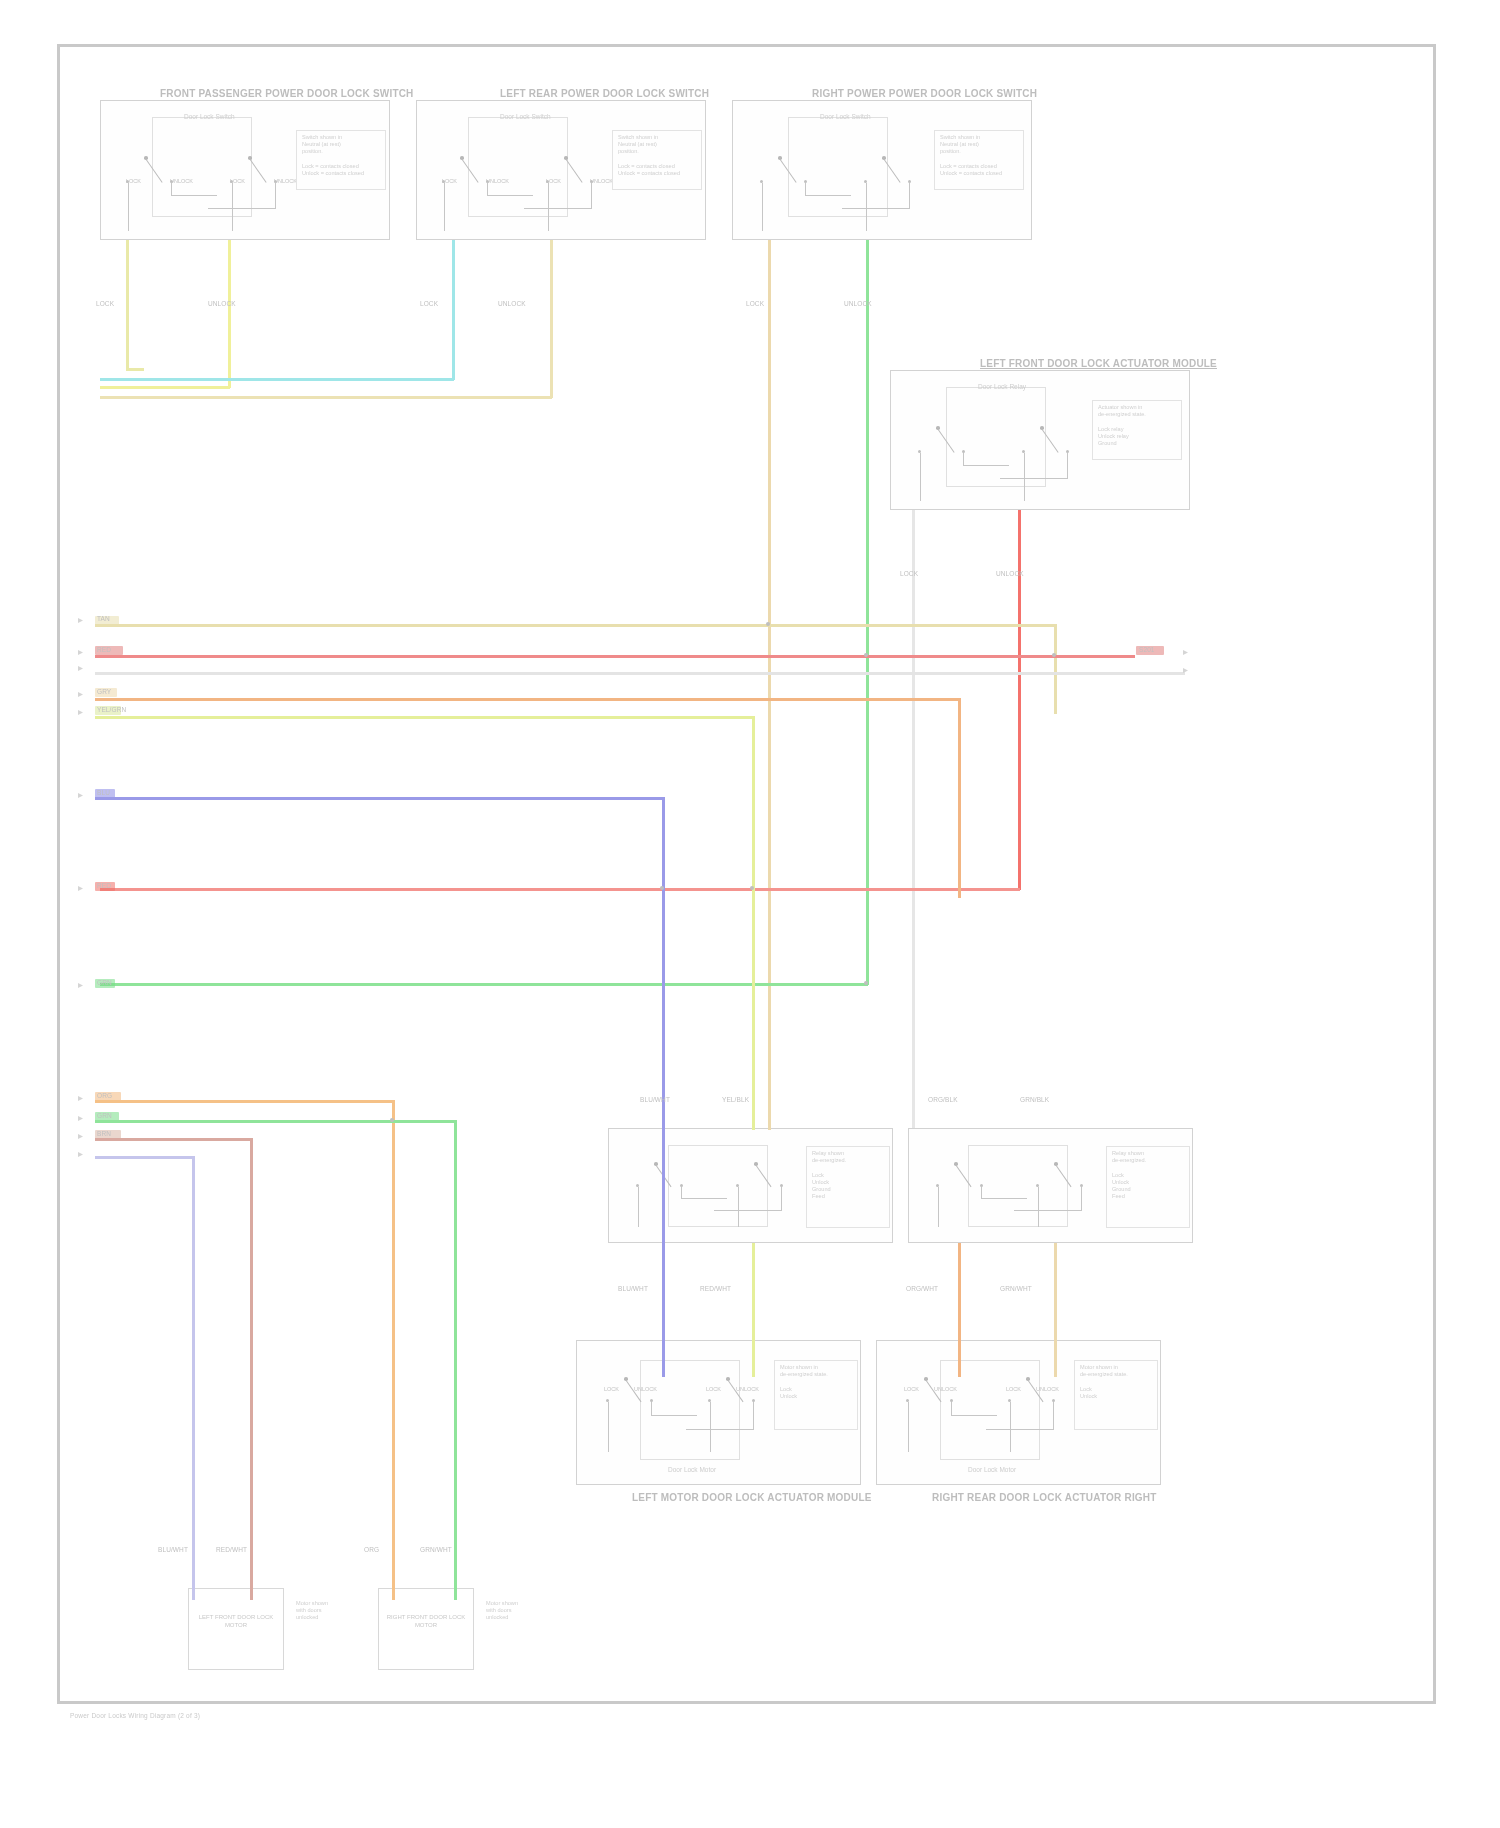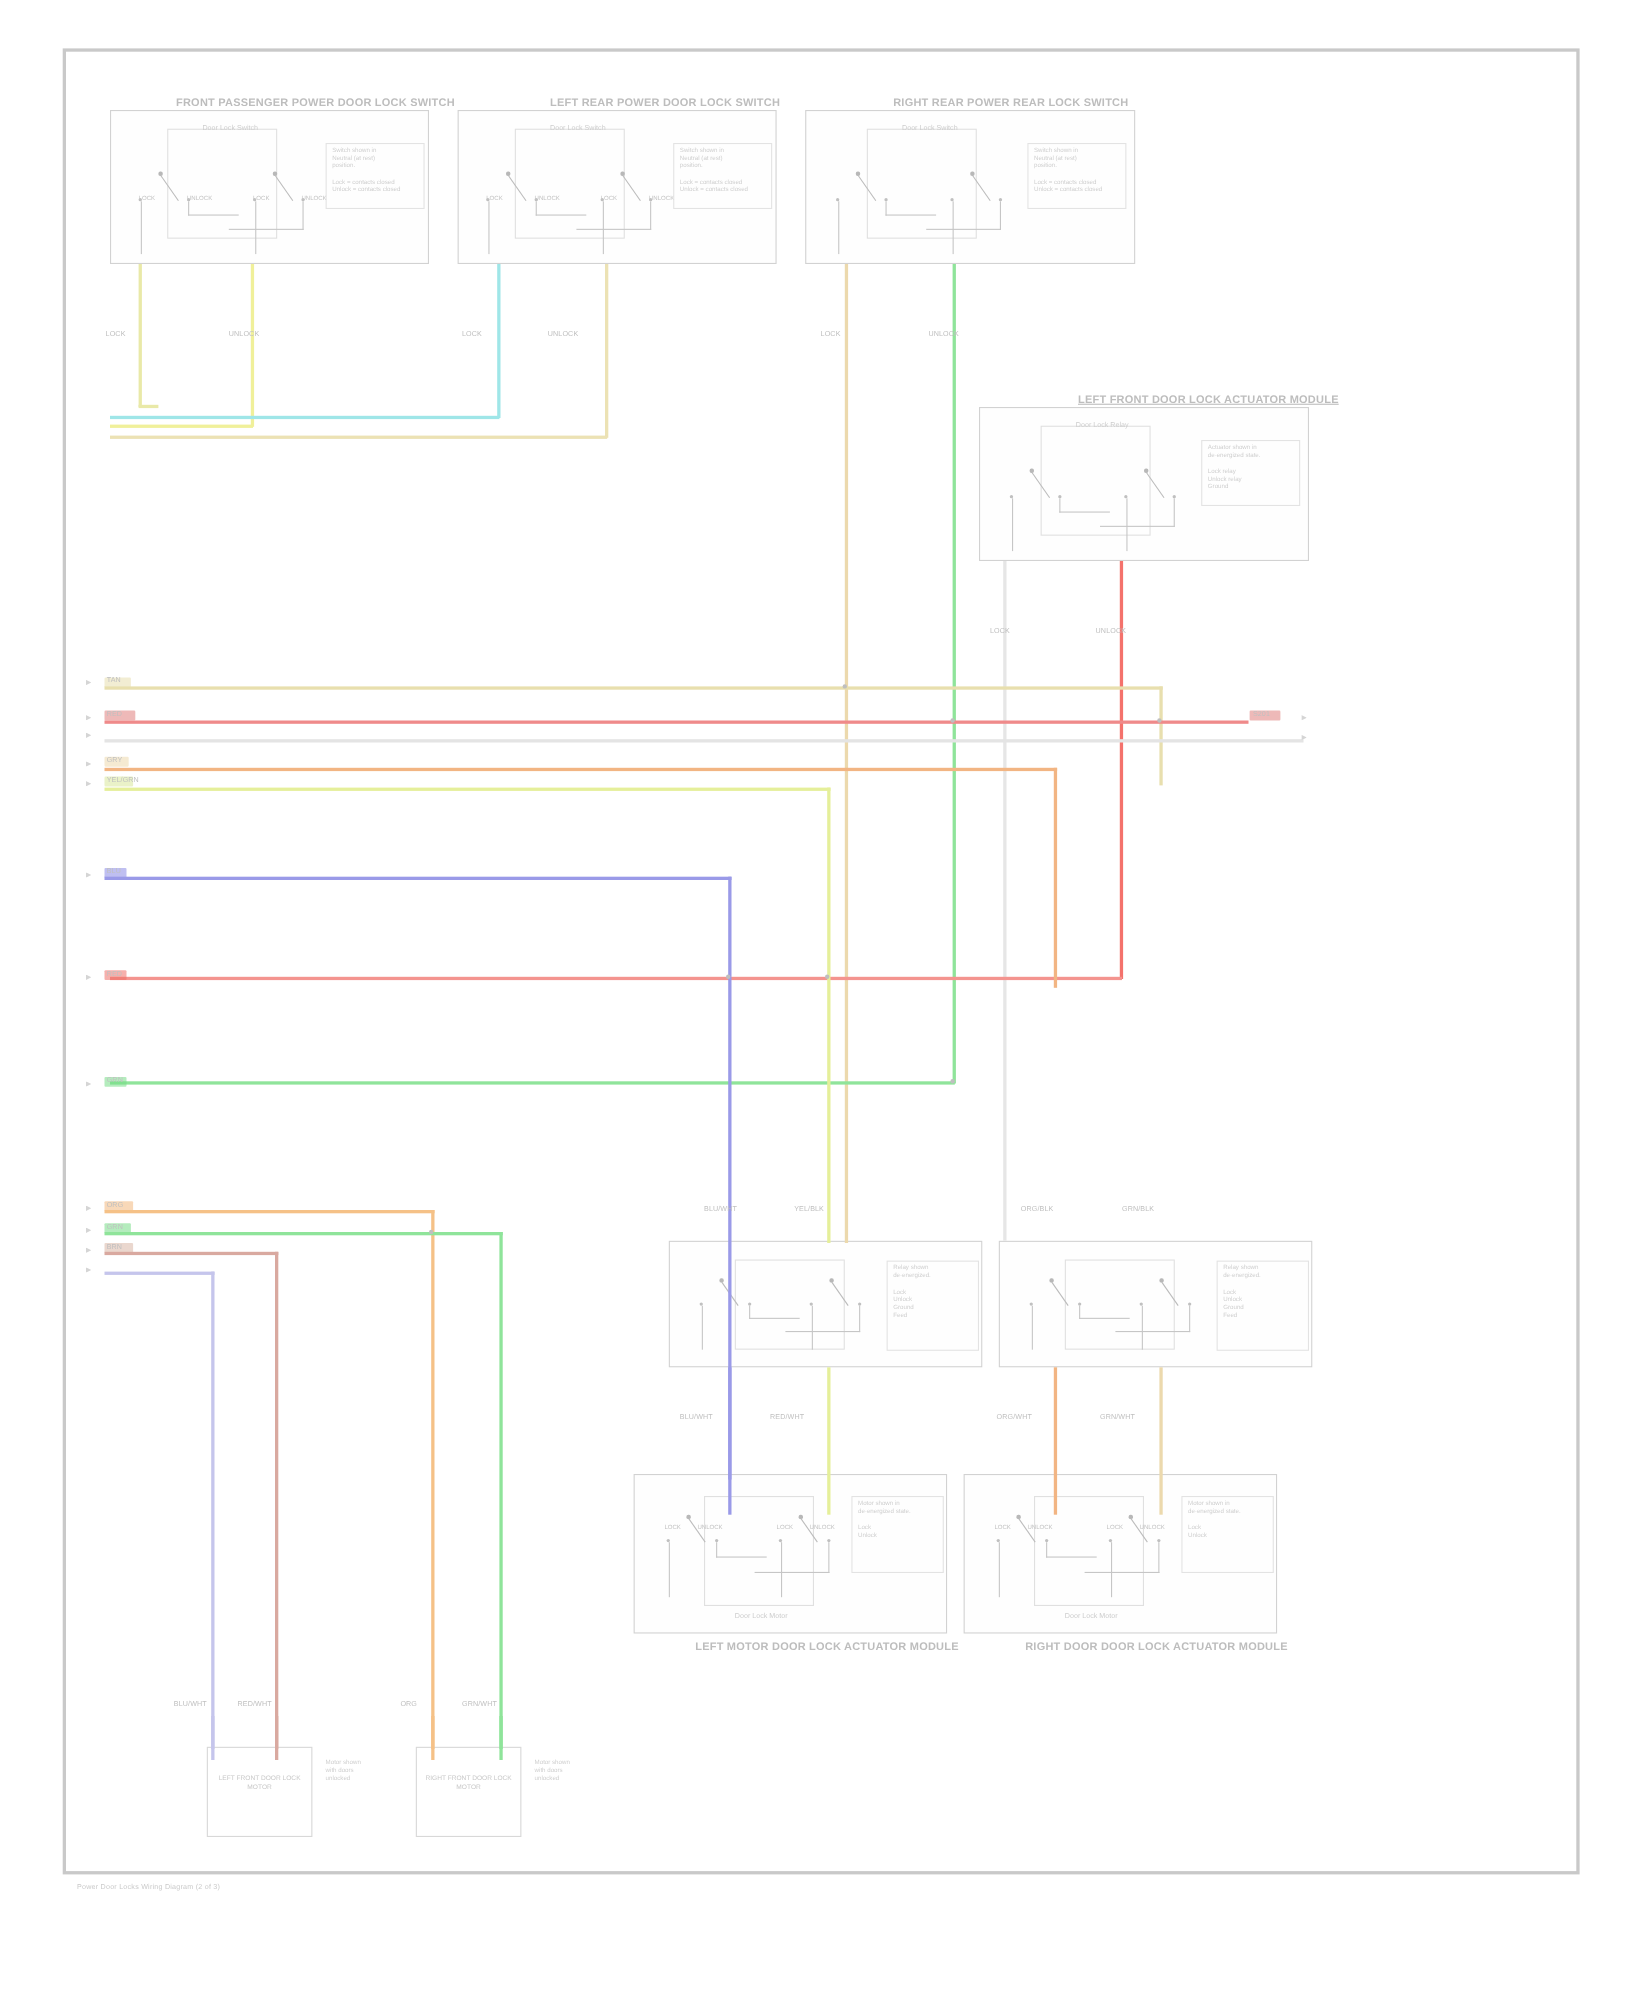--- a/index.html
+++ b/index.html
@@ -127,21 +127,21 @@
   <div class="swlab" style="left:590px;top:178px;">UNLOCK</div>
 
   <div class="notebox" style="left:612px;top:130px;width:90px;height:60px;"></div>
   <div class="note" style="left:618px;top:134px;width:86px;">Switch shown in
 Neutral (at rest)
 position.
 
 Lock = contacts closed
 Unlock = contacts closed</div>
 
-  <div class="module-title" style="left:812px;top:88px;">RIGHT REAR POWER REAR LOCK SWITCH</div>
+  <div class="module-title" style="left:812px;top:88px;">RIGHT POWER POWER DOOR LOCK SWITCH</div>
   <div class="module" style="left:732px;top:100px;width:300px;height:140px;"></div>
   <div class="inner-box" style="left:788px;top:117px;width:100px;height:100px;"></div>
   <div class="inner-label" style="left:820px;top:113px;">Door Lock Switch</div>
 
   <div class="sw" style="left:752px;top:150px;width:130px;height:60px;">
     <div class="pivot" style="left:26px;top:6px;"></div>
     <div class="arm" style="left:28px;top:9px;width:28px;transform:rotate(55deg);"></div>
     <div class="term" style="left:8px;top:30px;"></div>
     <div class="stem" style="left:9.5px;top:33px;height:48px;"></div>
     <div class="term" style="left:52px;top:30px;"></div>
@@ -311,21 +311,21 @@
     <div class="stem" style="left:53px;top:27px;height:28px;"></div>
   </div>
   <div class="swlab" style="left:1006px;top:1386px;">LOCK</div>
   <div class="swlab" style="left:1036px;top:1386px;">UNLOCK</div>
   <div class="notebox" style="left:1074px;top:1360px;width:84px;height:70px;"></div>
   <div class="note" style="left:1080px;top:1364px;width:80px;">Motor shown in
 de-energized state.
 
 Lock
 Unlock</div>
-  <div class="module-title" style="left:932px;top:1492px;">RIGHT DOOR DOOR LOCK ACTUATOR MODULE</div>
+  <div class="module-title" style="left:932px;top:1492px;">RIGHT REAR DOOR LOCK ACTUATOR RIGHT</div>
 
   <div class="comp" style="left:188px;top:1588px;width:96px;height:82px;"></div>
   <div class="comp-txt" style="left:196px;top:1614px;width:80px;">LEFT FRONT
 DOOR LOCK
 MOTOR</div>
   <div class="note" style="left:296px;top:1600px;width:70px;">Motor shown
 with doors
 unlocked</div>
 
   <div class="comp" style="left:378px;top:1588px;width:96px;height:82px;"></div>

